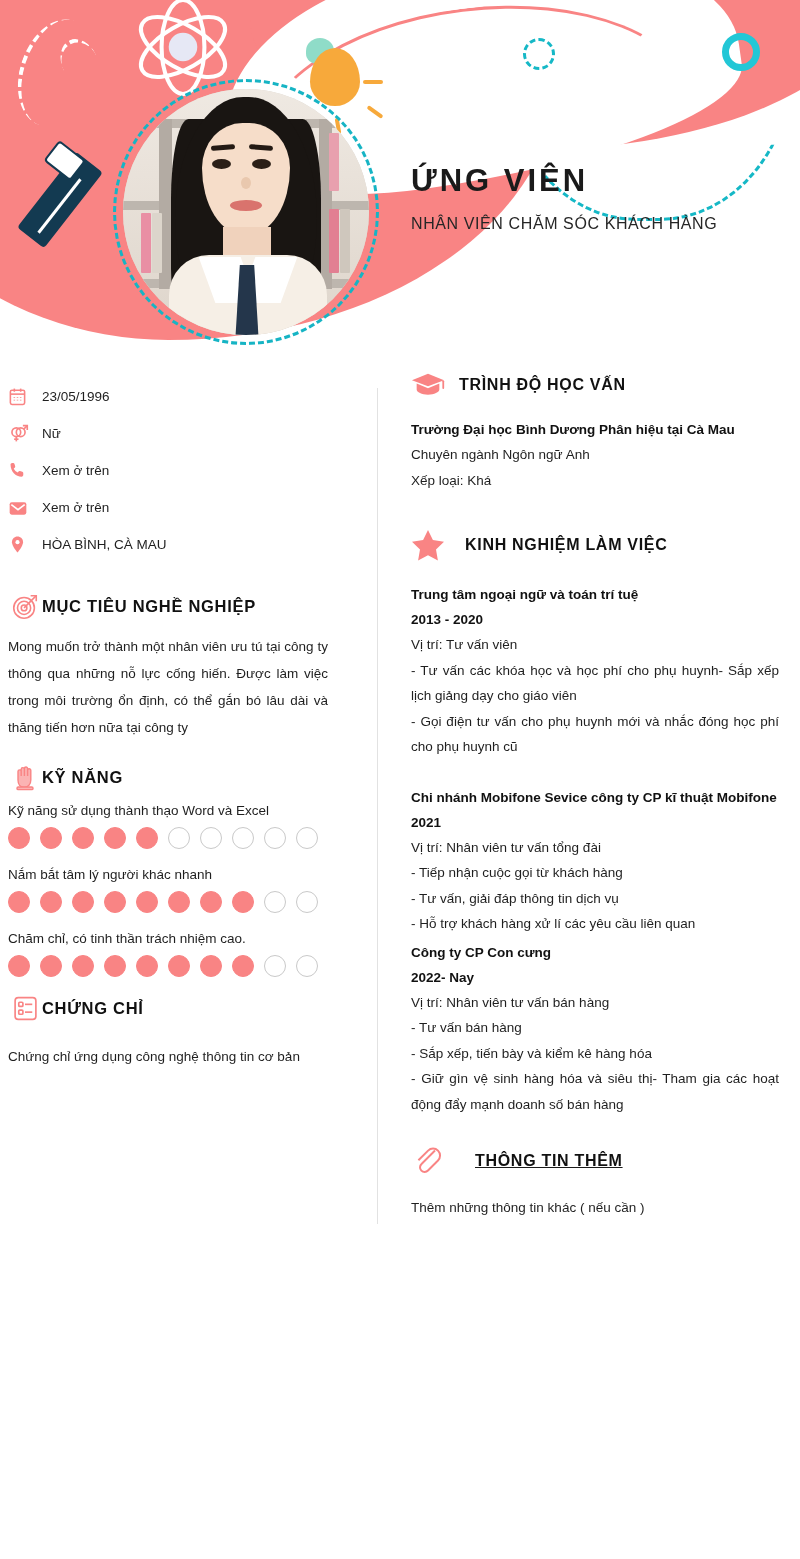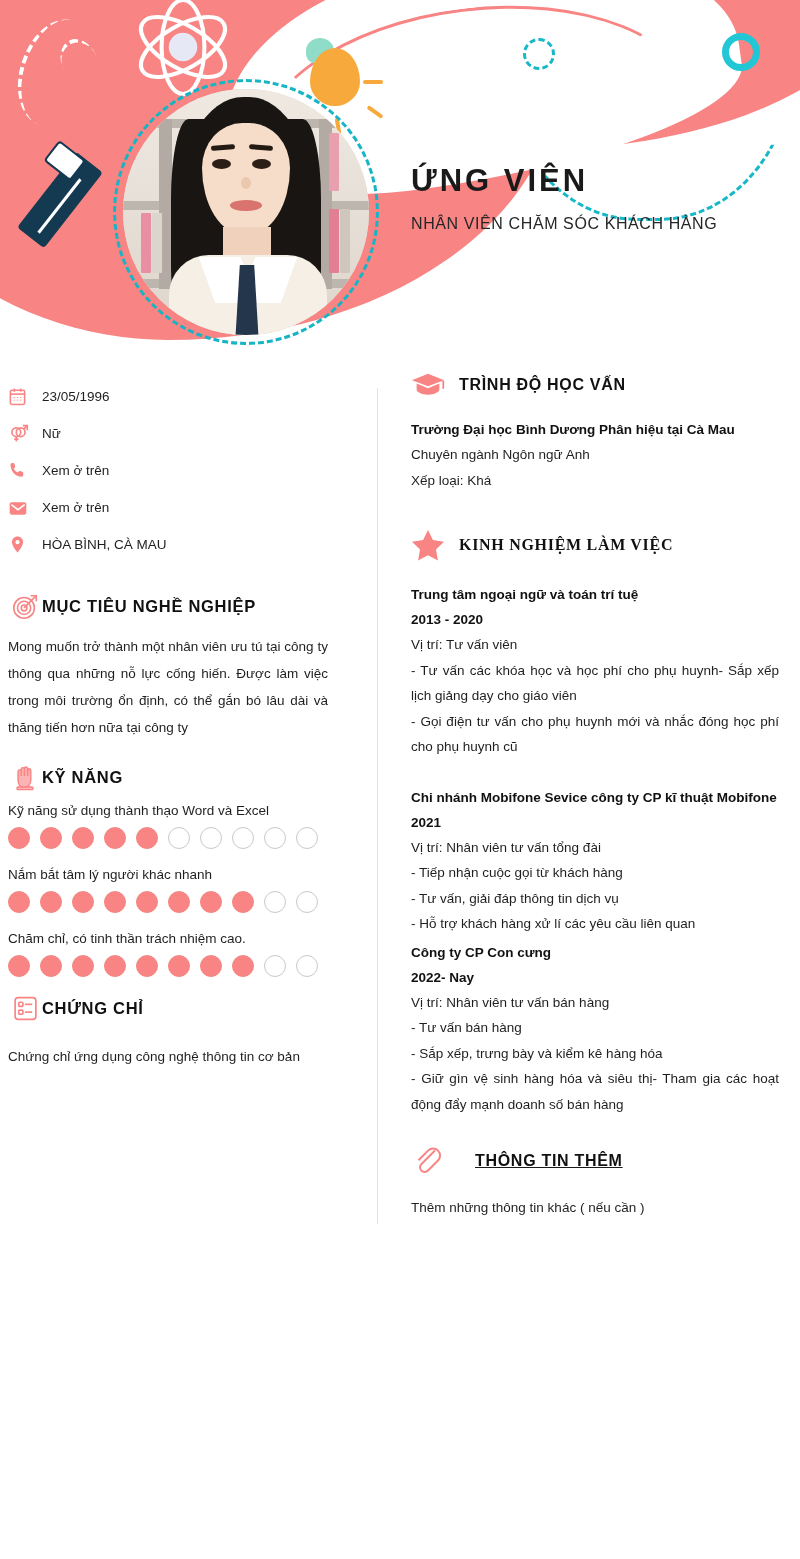--- a/index.html
+++ b/index.html
@@ -375,21 +375,21 @@
           </svg>
         </span>
         <span class="sec-title r">TRÌNH ĐỘ HỌC VẤN</span>
       </div>
       <p class="job-title" style="margin-top:20px;">Trường Đại học Bình Dương Phân hiệu tại Cà Mau</p>
       <p class="job-line">Chuyên ngành Ngôn ngữ Anh</p>
       <p class="job-line">Xếp loại: Khá</p>
     </div>
 
     <div style="margin-top:36px;">
-      <div class="sec-head" style="gap:14px;font-family:Liberation Serif, serif;">
+      <div class="sec-head" style="gap:20px;">
         <span class="sec-ico">
           <svg width="34" height="32" viewBox="0 0 34 32" fill="#f98484">
             <path d="M17 1l4.9 10.1L33 12.7l-8 7.8 1.9 11.1L17 26.3 7.1 31.6 9 20.5l-8-7.8 11.1-1.6z"></path>
           </svg>
         </span>
         <span class="sec-title r">KINH NGHIỆM LÀM VIỆC</span>
       </div>
 
       <div class="job" style="margin-top:22px;">
         <p class="job-title">Trung tâm ngoại ngữ và toán trí tuệ</p>
@@ -408,21 +408,21 @@
         <p class="job-line">- Tiếp nhận cuộc gọi từ khách hàng</p>
         <p class="job-line">- Tư vấn, giải đáp thông tin dịch vụ</p>
         <p class="job-line">- Hỗ trợ khách hàng xử lí các yêu cầu liên quan</p>
       </div>
 
       <div class="job">
         <p class="job-title">Công ty CP Con cưng</p>
         <p class="job-date">2022- Nay</p>
         <p class="job-line">Vị trí: Nhân viên tư vấn bán hàng</p>
         <p class="job-line">- Tư vấn bán hàng</p>
-        <p class="job-line">- Sắp xếp, trưng bày và kiểm kê hàng hóa</p>
+        <p class="job-line">- Sắp xếp, tiến bày và kiểm kê hàng hóa</p>
         <p class="job-line">- Giữ gìn vệ sinh hàng hóa và siêu thị- Tham gia các hoạt động đẩy mạnh doanh số bán hàng</p>
       </div>
     </div>
 
     <div style="margin-top:28px;">
       <div class="sec-head" style="gap:30px;text-decoration:underline;">
         <span class="sec-ico">
           <svg width="30" height="32" viewBox="0 0 28 32" fill="none" stroke="#f98484" stroke-width="2">
             <path d="M21 5.5L7.5 19a4.6 4.6 0 106.5 6.5L24 15.5a7 7 0 10-9.9-9.9L4.4 15.3"></path>
           </svg>

